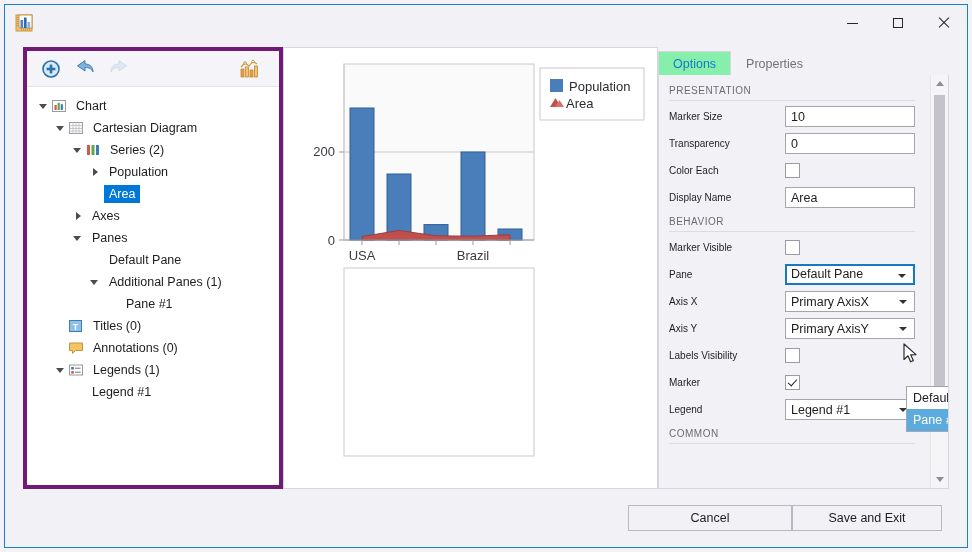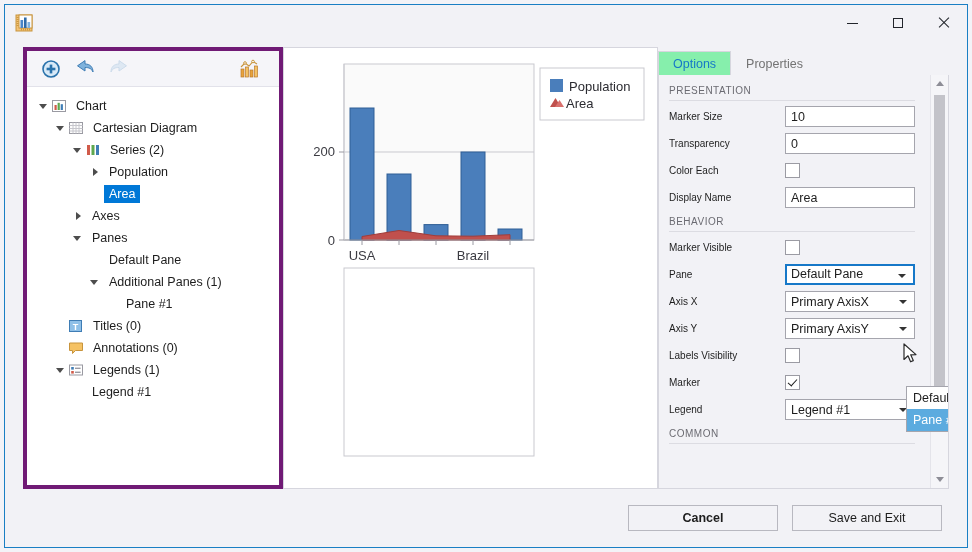--- a/index.html
+++ b/index.html
@@ -140,21 +140,21 @@
   .sb-tri-dn{border-top:5px solid #8d8d96;border-left:4px solid transparent;border-right:4px solid transparent;}
   .vsb-thumb{position:absolute;left:3px;right:3px;top:20px;height:318px;background:#c3c3c9;}
 
   
   .footer{position:absolute;left:0;right:0;bottom:0;height:56px;background:#f2f2f6;}
   .btn{
     position:absolute;top:14px;height:26px;background:#f2f2f6;border:1px solid #b8b8c0;
     font-size:12.5px;color:#1d1d1d;display:flex;align-items:center;justify-content:center;
     box-sizing:border-box;
   }
-  .btn.cancel{left:623px;width:150px;font-weight:bold;}
+  .btn.cancel{left:623px;width:164px;}
   .btn.save{left:787px;width:150px;}
 
   
   .cursor{position:absolute;left:898px;top:338px;width:16px;height:22px;z-index:60;pointer-events:none;}
 </style>
 </head>
 <body>
 
 <div class="window">
 

